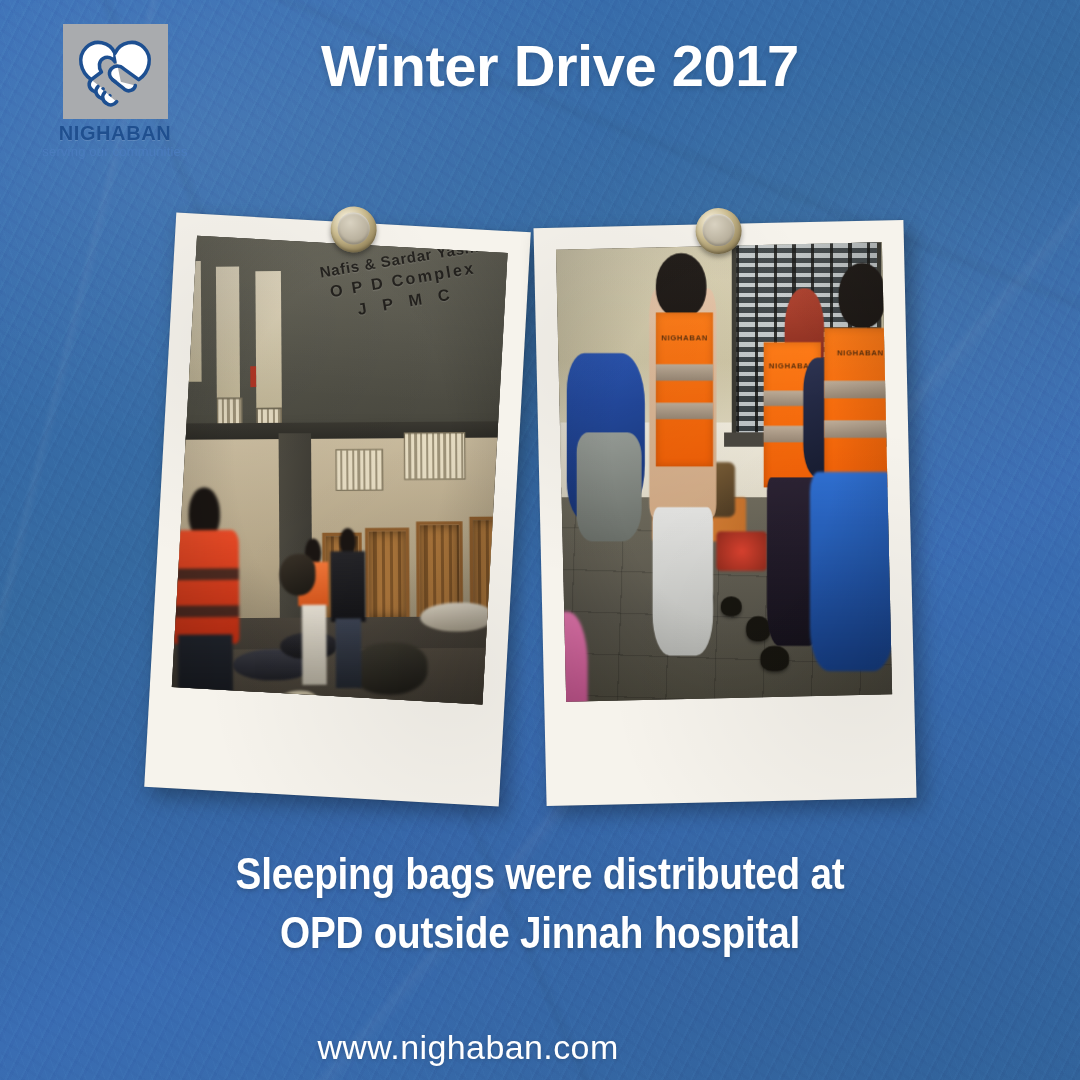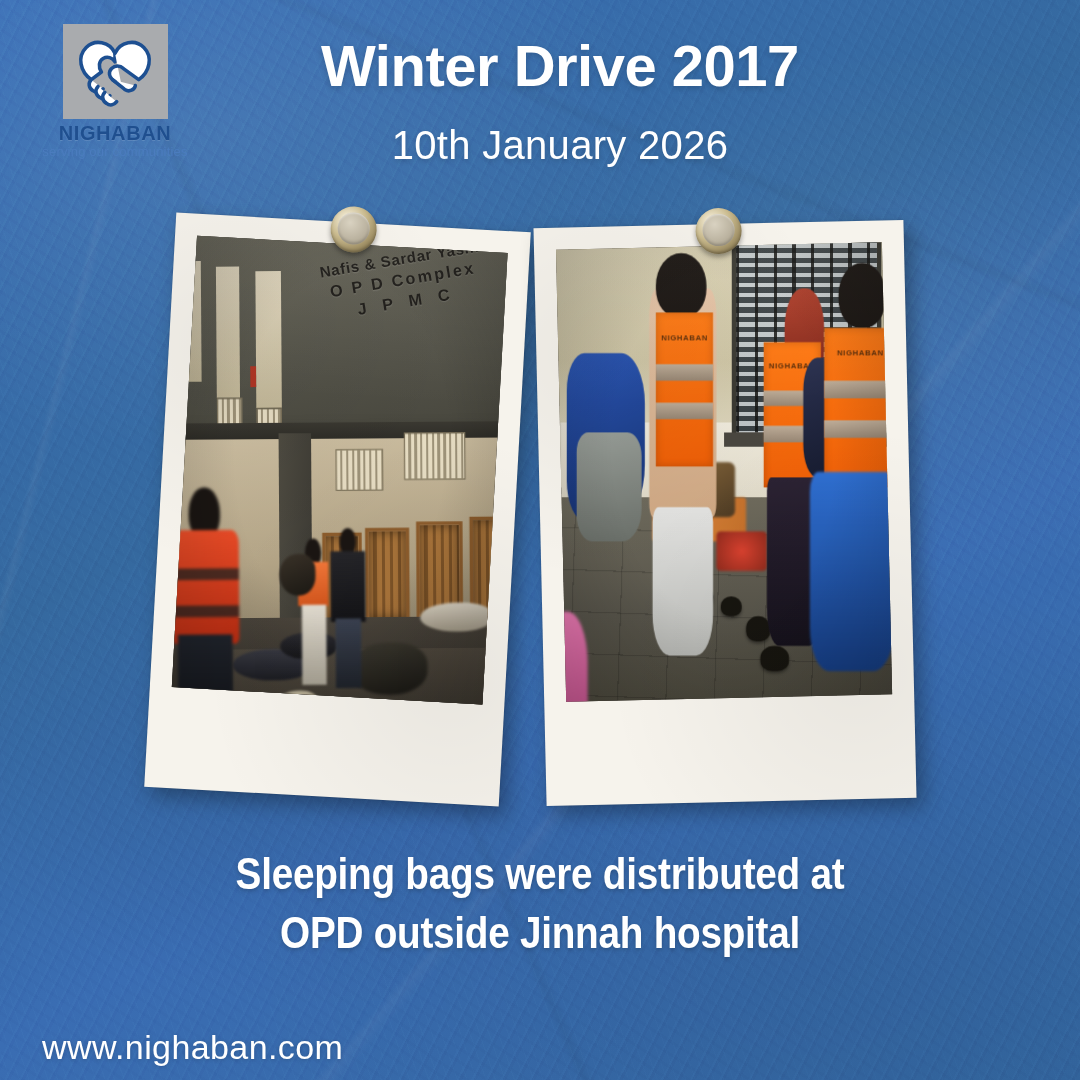--- a/index.html
+++ b/index.html
@@ -208,24 +208,23 @@
     position:absolute; left:60px; top:845px; width:960px;
     text-align:center; color:#ffffff;
     font-size:44px; font-weight:bold;
     line-height:1.33; letter-spacing:-.3px;
     transform:scaleX(.88); transform-origin:50% 50%;
     text-shadow:0 2px 5px rgba(0,0,0,.20);
   }
   .caption .l2 { display:block; }
   .website {
     position:absolute; left:0; top:1028px; width:936px;
-    color:#ffffff;
+    text-align:center; color:#ffffff;
     font-size:34px; font-weight:300; letter-spacing:.4px;
     text-shadow:0 1px 4px rgba(0,0,0,.18);
-    margin-left:42px;
   }
 </style>
 </head>
 <body>
 
 <div class="bg"></div>
 <div class="crease"></div>
 
 <div class="stage">
 
@@ -240,21 +239,20 @@
           <path d="M38 70 C34 74, 35 80, 40 83 C44 86, 49 85, 52 81"></path>
           <path d="M47 55 C52 59, 58 64, 62 67 C67 70, 73 67, 74 62"></path>
         </g>
       </svg>
     </div>
     <div class="logo-name">NIGHABAN</div>
     <div class="logo-tag">serving our communities</div>
   </div>
 
   <div class="title">Winter Drive 2017</div>
-  <div class="subtitle">10th January 2026</div>
 
   <div class="polaroid" id="polaroid-left">
     <div class="pin"></div>
     <div class="photo">
       <div class="scene-l">
         <div class="l-sky"></div>
         <div class="l-facade"></div>
 
         <div class="l-win" style="left:6%;  top:10%; width:6%;  height:23%;"></div>
         <div class="l-win" style="left:16%; top:11%; width:6.5%;height:25%;"></div>

